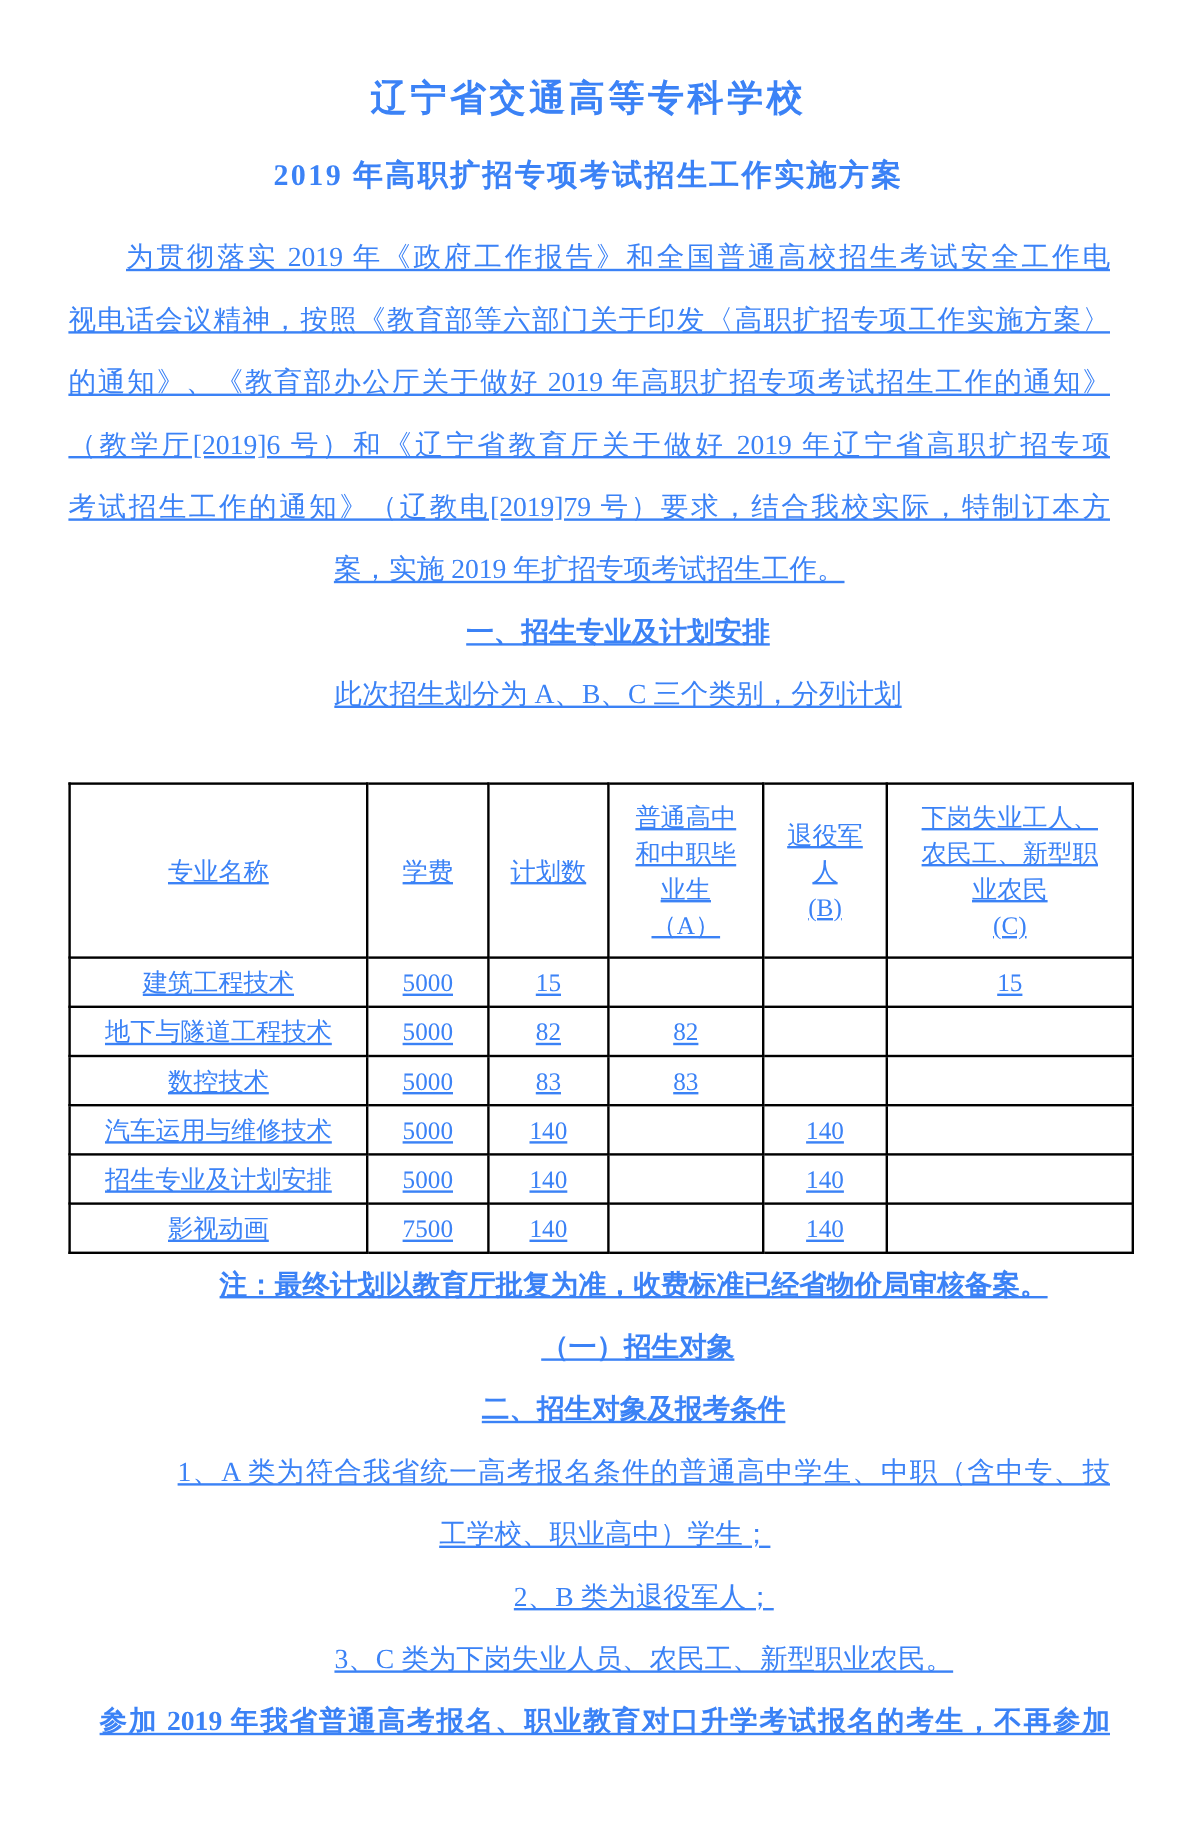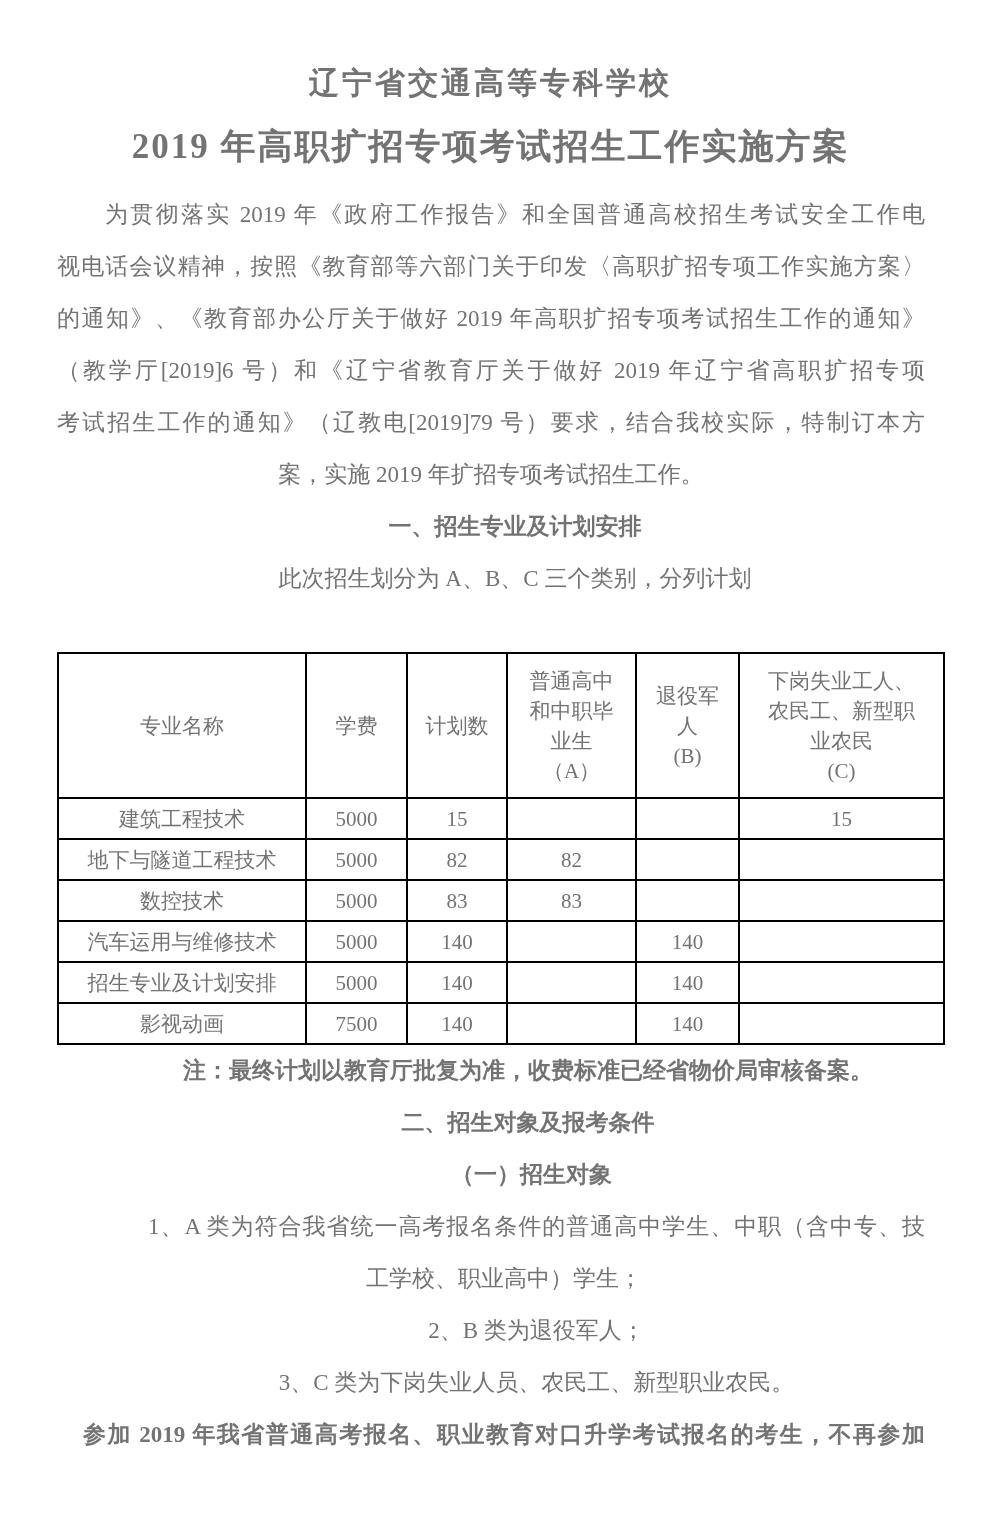--- a/index.html
+++ b/index.html
@@ -1,29 +1,29 @@
 <!DOCTYPE html>
 <html><head>
 <meta charset="utf-8">
 <style>
   html,body{margin:0;padding:0;background:#ffffff;}
   .page{
     position:relative;
     width:981px;height:1536px;
-    background:#ffffff;color:#737373;
+    background:#ffffff;color:#3b82f6;
     font-family:"Liberation Serif","DejaVu Serif",serif;
     overflow:hidden;
   }
-  .content{padding:0 56px 0 57px;}
+  .content{padding:0 56px 0 57px;text-decoration:underline;}
   .title{
     margin-top:57px;font-size:30px;font-weight:bold;
     text-align:center;line-height:52px;letter-spacing:3px;
   }
   .subtitle{
-    margin-top:12px;font-size:35px;font-weight:bold;
+    margin-top:12px;font-size:25px;font-weight:bold;
     text-align:center;line-height:52px;letter-spacing:2px;
   }
   .body-block{margin-top:16px;font-size:23px;line-height:52px;}
   .after-table{margin-top:0;font-size:23px;line-height:52px;margin-left:26px;}
   .line{min-height:52px;text-align:center;}
   .j{text-align:justify;text-align-last:justify;}
   .ind2{text-indent:48px;}
   .ind27{text-indent:55px;}
   .ind3{text-indent:65px;}
   .b{font-weight:bold;}
@@ -136,22 +136,22 @@
             <td class="dc"></td>
             <td class="dc">140</td>
             <td class="dc"></td>
           </tr>
         </tbody>
       </table>
     </div>
 
     <div class="after-table">
       <div class="line ind2 b">注：最终计划以教育厅批复为准，收费标准已经省物价局审核备案。</div>
+      <div class="line ind27 b">（一）招生对象</div>
       <div class="line ind2 b">二、招生对象及报考条件</div>
-      <div class="line ind27 b">（一）招生对象</div>
       <div class="line ind3 j">1、A 类为符合我省统一高考报名条件的普通高中学生、中职（含中专、技</div>
       <div class="line">工学校、职业高中）学生；</div>
       <div class="line ind3">2、B 类为退役军人；</div>
       <div class="line ind3">3、C 类为下岗失业人员、农民工、新型职业农民。</div>
       <div class="line b j">参加 2019 年我省普通高考报名、职业教育对口升学考试报名的考生，不再参加</div>
     </div>
   </div>
 </div>
 
 </body></html>

